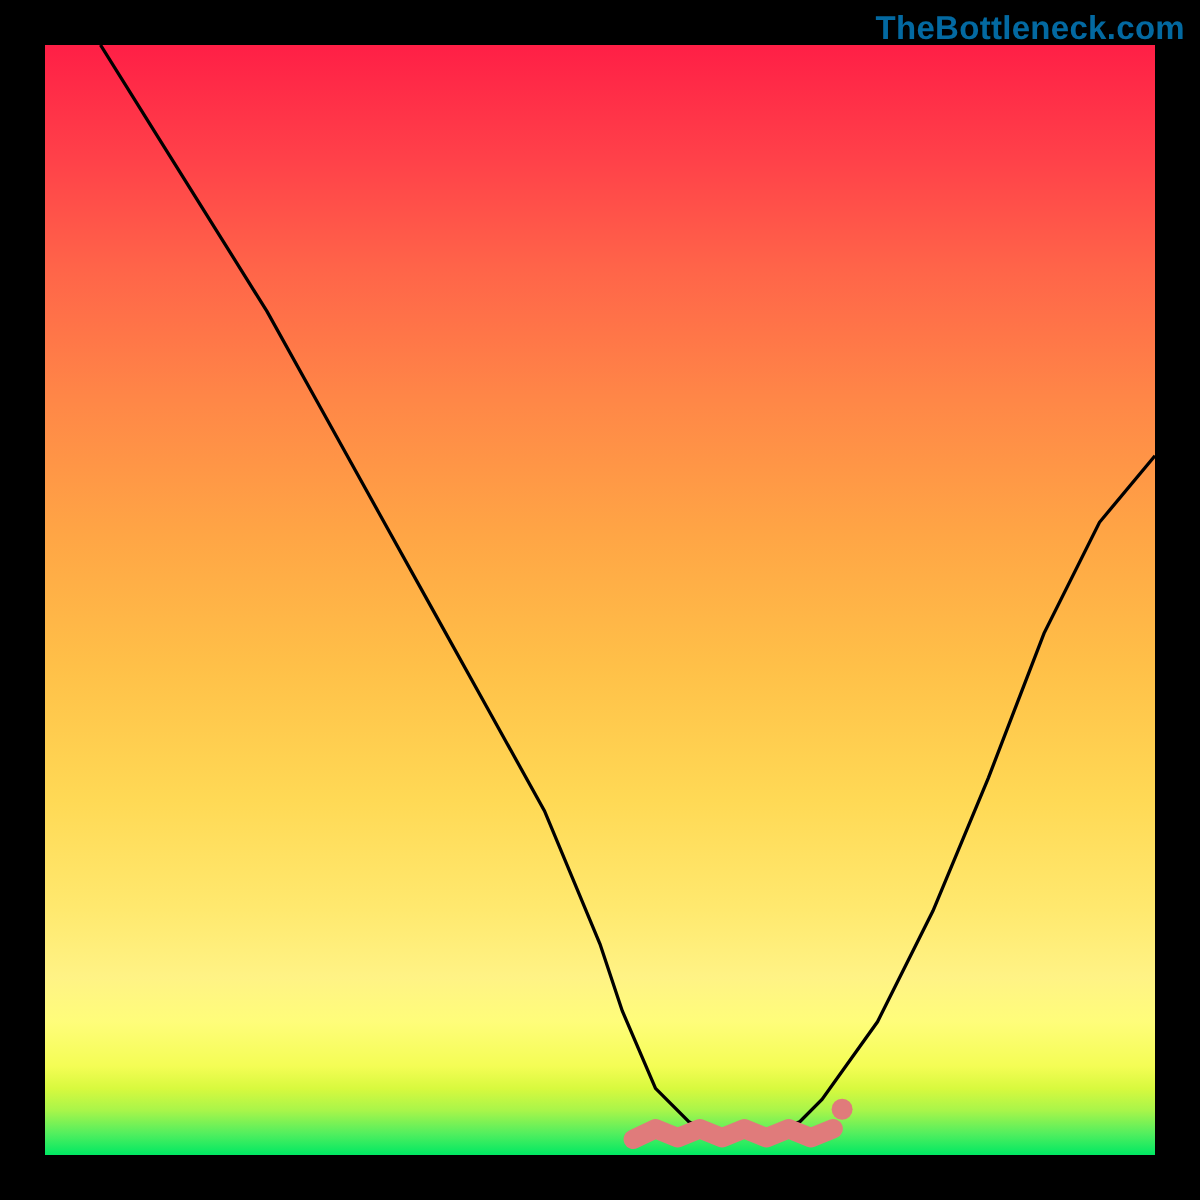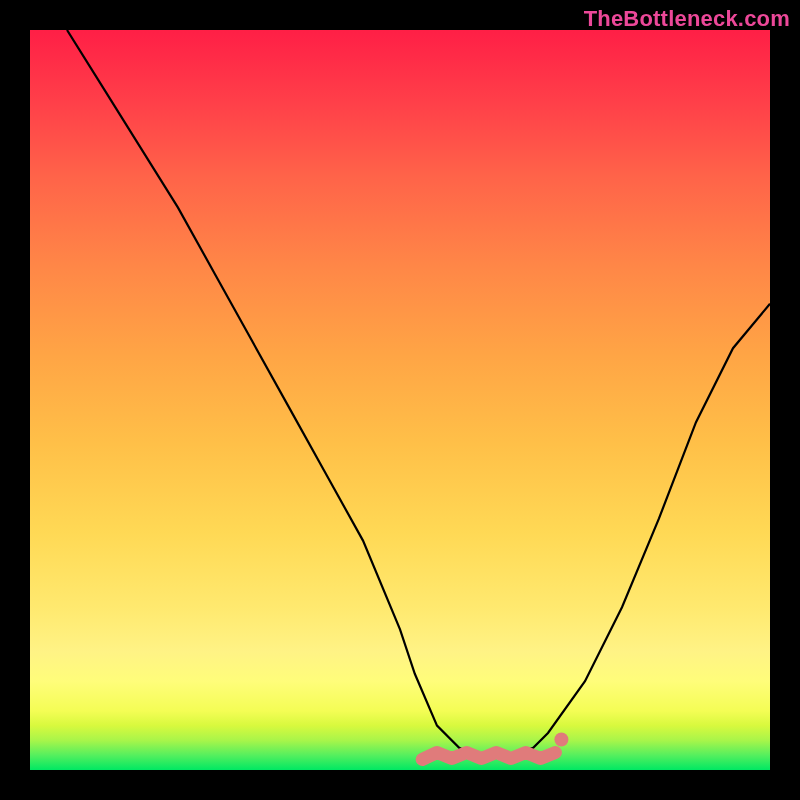--- a/index.html
+++ b/index.html
@@ -41,21 +41,21 @@
       #ff8747 68%,
       #ff6449 80%,
       #ff4049 90%,
       #ff1f46 100%
     );
   }
   .watermark {
     position: absolute;
     top: 6px;
     right: 10px;
-    color: #ec4899;
+    color: #0369a1;
     font-size: 22px;
     font-weight: 600;
     letter-spacing: 0.2px;
     user-select: none;
   }
   svg.curve {
     position: absolute;
     top: 0;
     left: 0;
     width: 740px;

